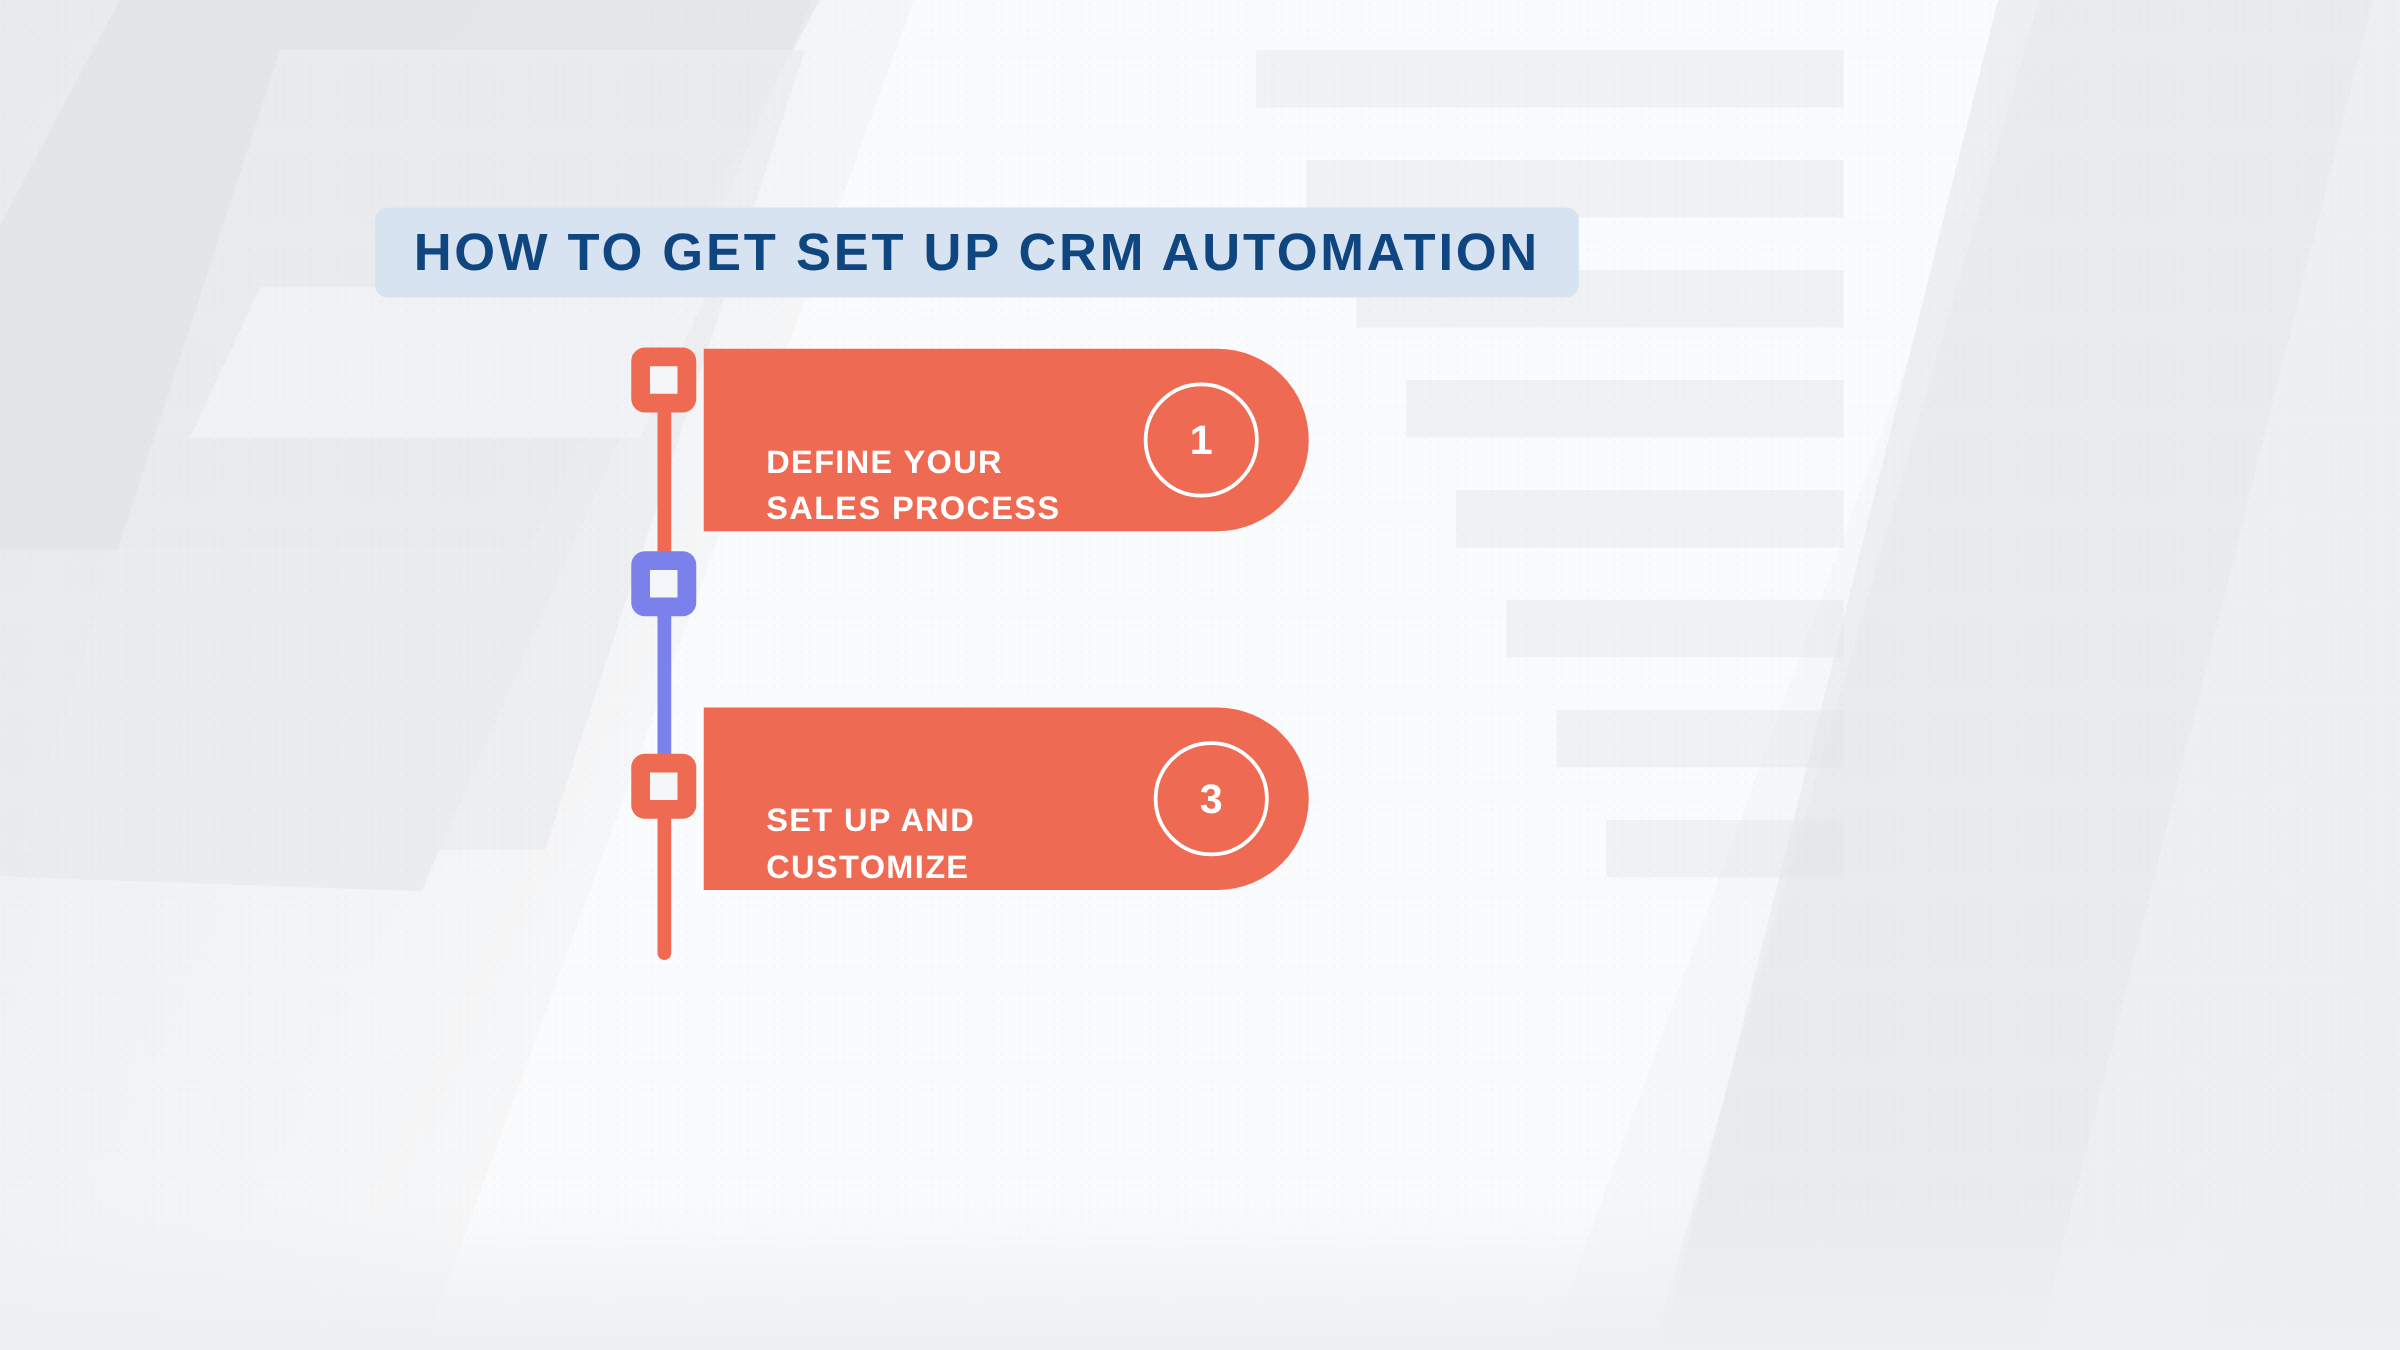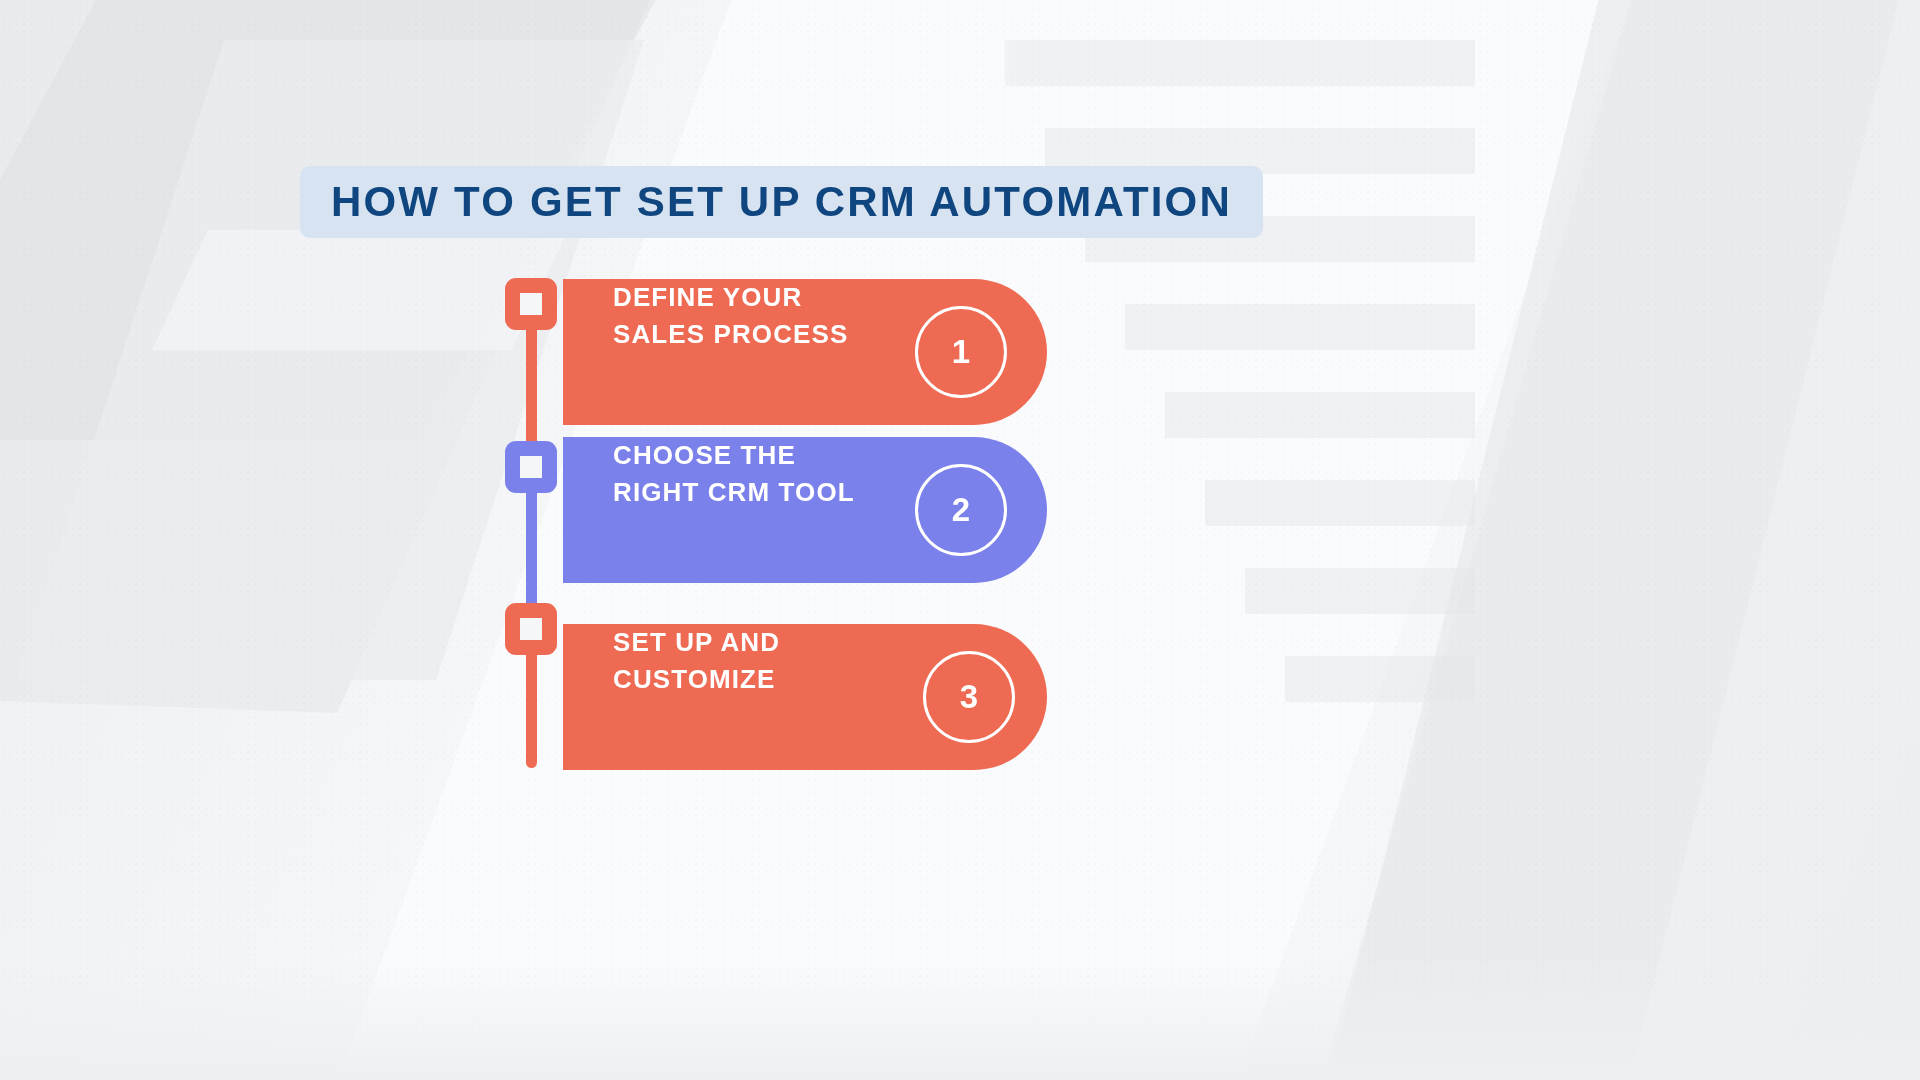--- a/index.html
+++ b/index.html
@@ -169,21 +169,21 @@
   }
 
   
   .step {
     position: absolute;
     left: 563px;
     width: 484px;
     height: 146px;
     border-radius: 0 73px 73px 0;
     display: flex;
-    align-items: flex-start;
+    align-items: flex-end;
   }
   .step-label {
     margin-left: 50px;
     color: #ffffff;
     font-size: 26px;
     font-weight: 700;
     line-height: 1.42;
     letter-spacing: 1.1px;
     white-space: pre-line;
     font-family: "Liberation Sans", sans-serif;
@@ -281,29 +281,22 @@
   </div>
 
   <div class="step" style="top:279px; background:#ee6a52;">
     <div class="step-label">DEFINE YOUR
 SALES PROCESS</div>
     <div class="step-badge" style="left:352px; top:27px;">
       <span>1</span>
     </div>
   </div>
 
-  <div class="step" style="top:437px; background:#7b81ea;">
-    <div class="step-label">CHOOSE THE
-RIGHT CRM TOOL</div>
-    <div class="step-badge" style="left:352px; top:27px;">
-      <span>2</span>
-    </div>
-  </div>
-
-  <div class="step" style="top:624px; background:#ee6a52;">
+
+  <div class="step" style="top:566px; background:#ee6a52;">
     <div class="step-label">SET UP AND
 CUSTOMIZE</div>
     <div class="step-badge" style="left:360px; top:27px;">
       <span>3</span>
     </div>
   </div>
 
 
 </div>
 

